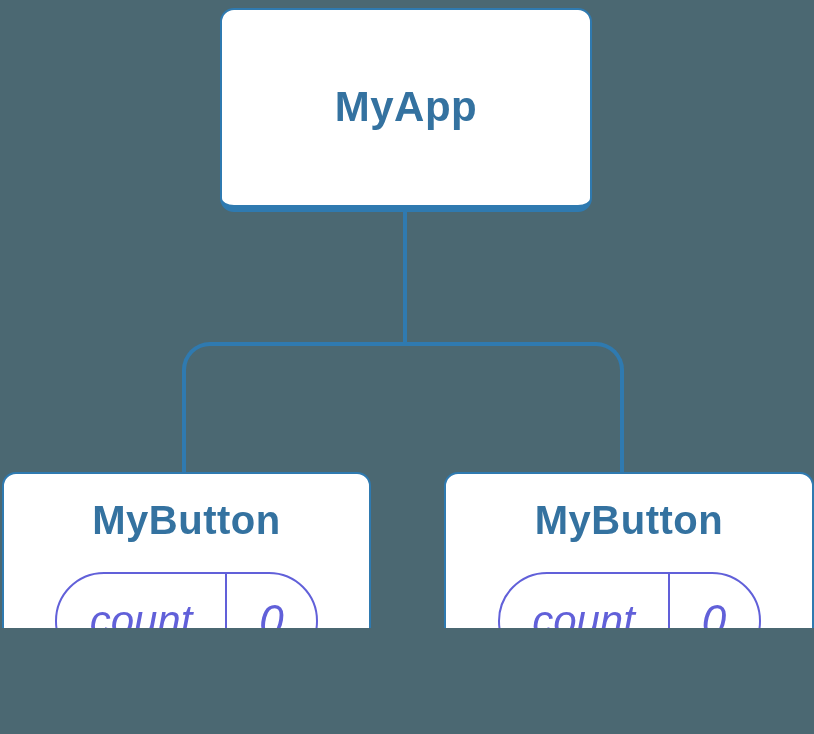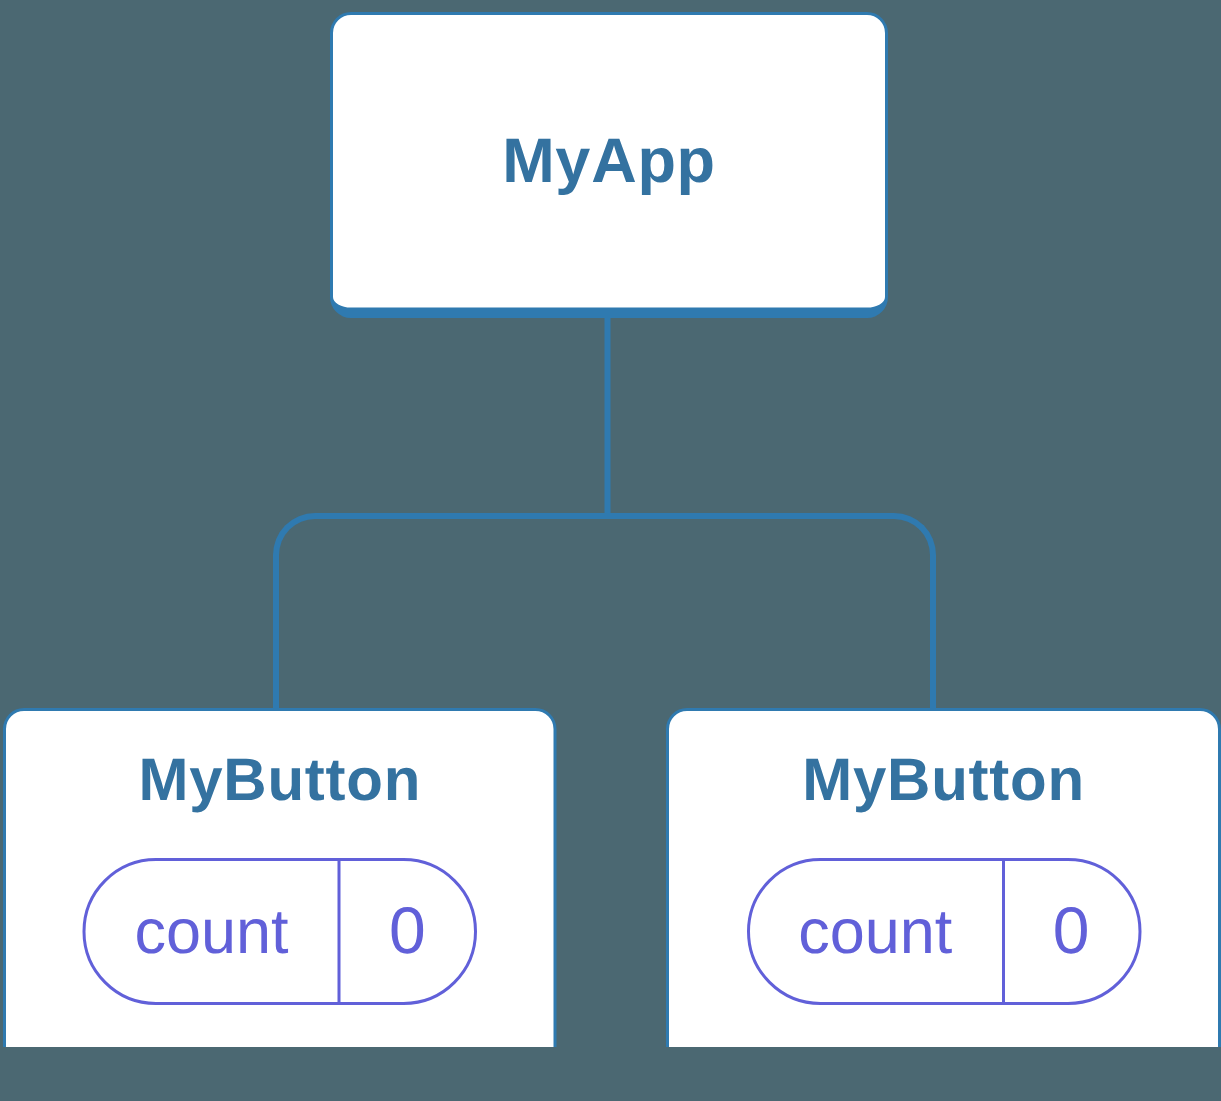--- a/index.html
+++ b/index.html
@@ -5,21 +5,21 @@
   :root{
     --bg:#4b6872;
     --blue:#2f7ab0;
     --title:#3472a0;
     --violet:#6160d9;
     --card:#ffffff;
   }
   html,body{margin:0;padding:0;background:var(--bg);}
   .stage{
     position:relative;
-    width:814px;height:698px;
+    width:814px;height:628px;
     background:var(--bg);
     overflow:hidden;
     font-family:"Liberation Sans", sans-serif;
   }
   
   .stem{
     position:absolute;
     left:403px;top:210px;
     width:4px;height:134px;
     background:var(--blue);
@@ -65,20 +65,21 @@
   
   .pill{
     margin-top:30px;
     box-sizing:border-box;
     width:263px;height:98px;
     background:var(--card);
     border:2.5px solid var(--violet);
     border-radius:49px;
     display:flex;
     overflow:hidden;
+    font-style:italic;
   }
   .pill-key{
     flex:0 0 168px;
     display:flex;align-items:center;justify-content:center;
     border-right:2px solid var(--violet);
     color:var(--violet);
     font-size:42px;
     font-weight:400;
   }
   .pill-value{

